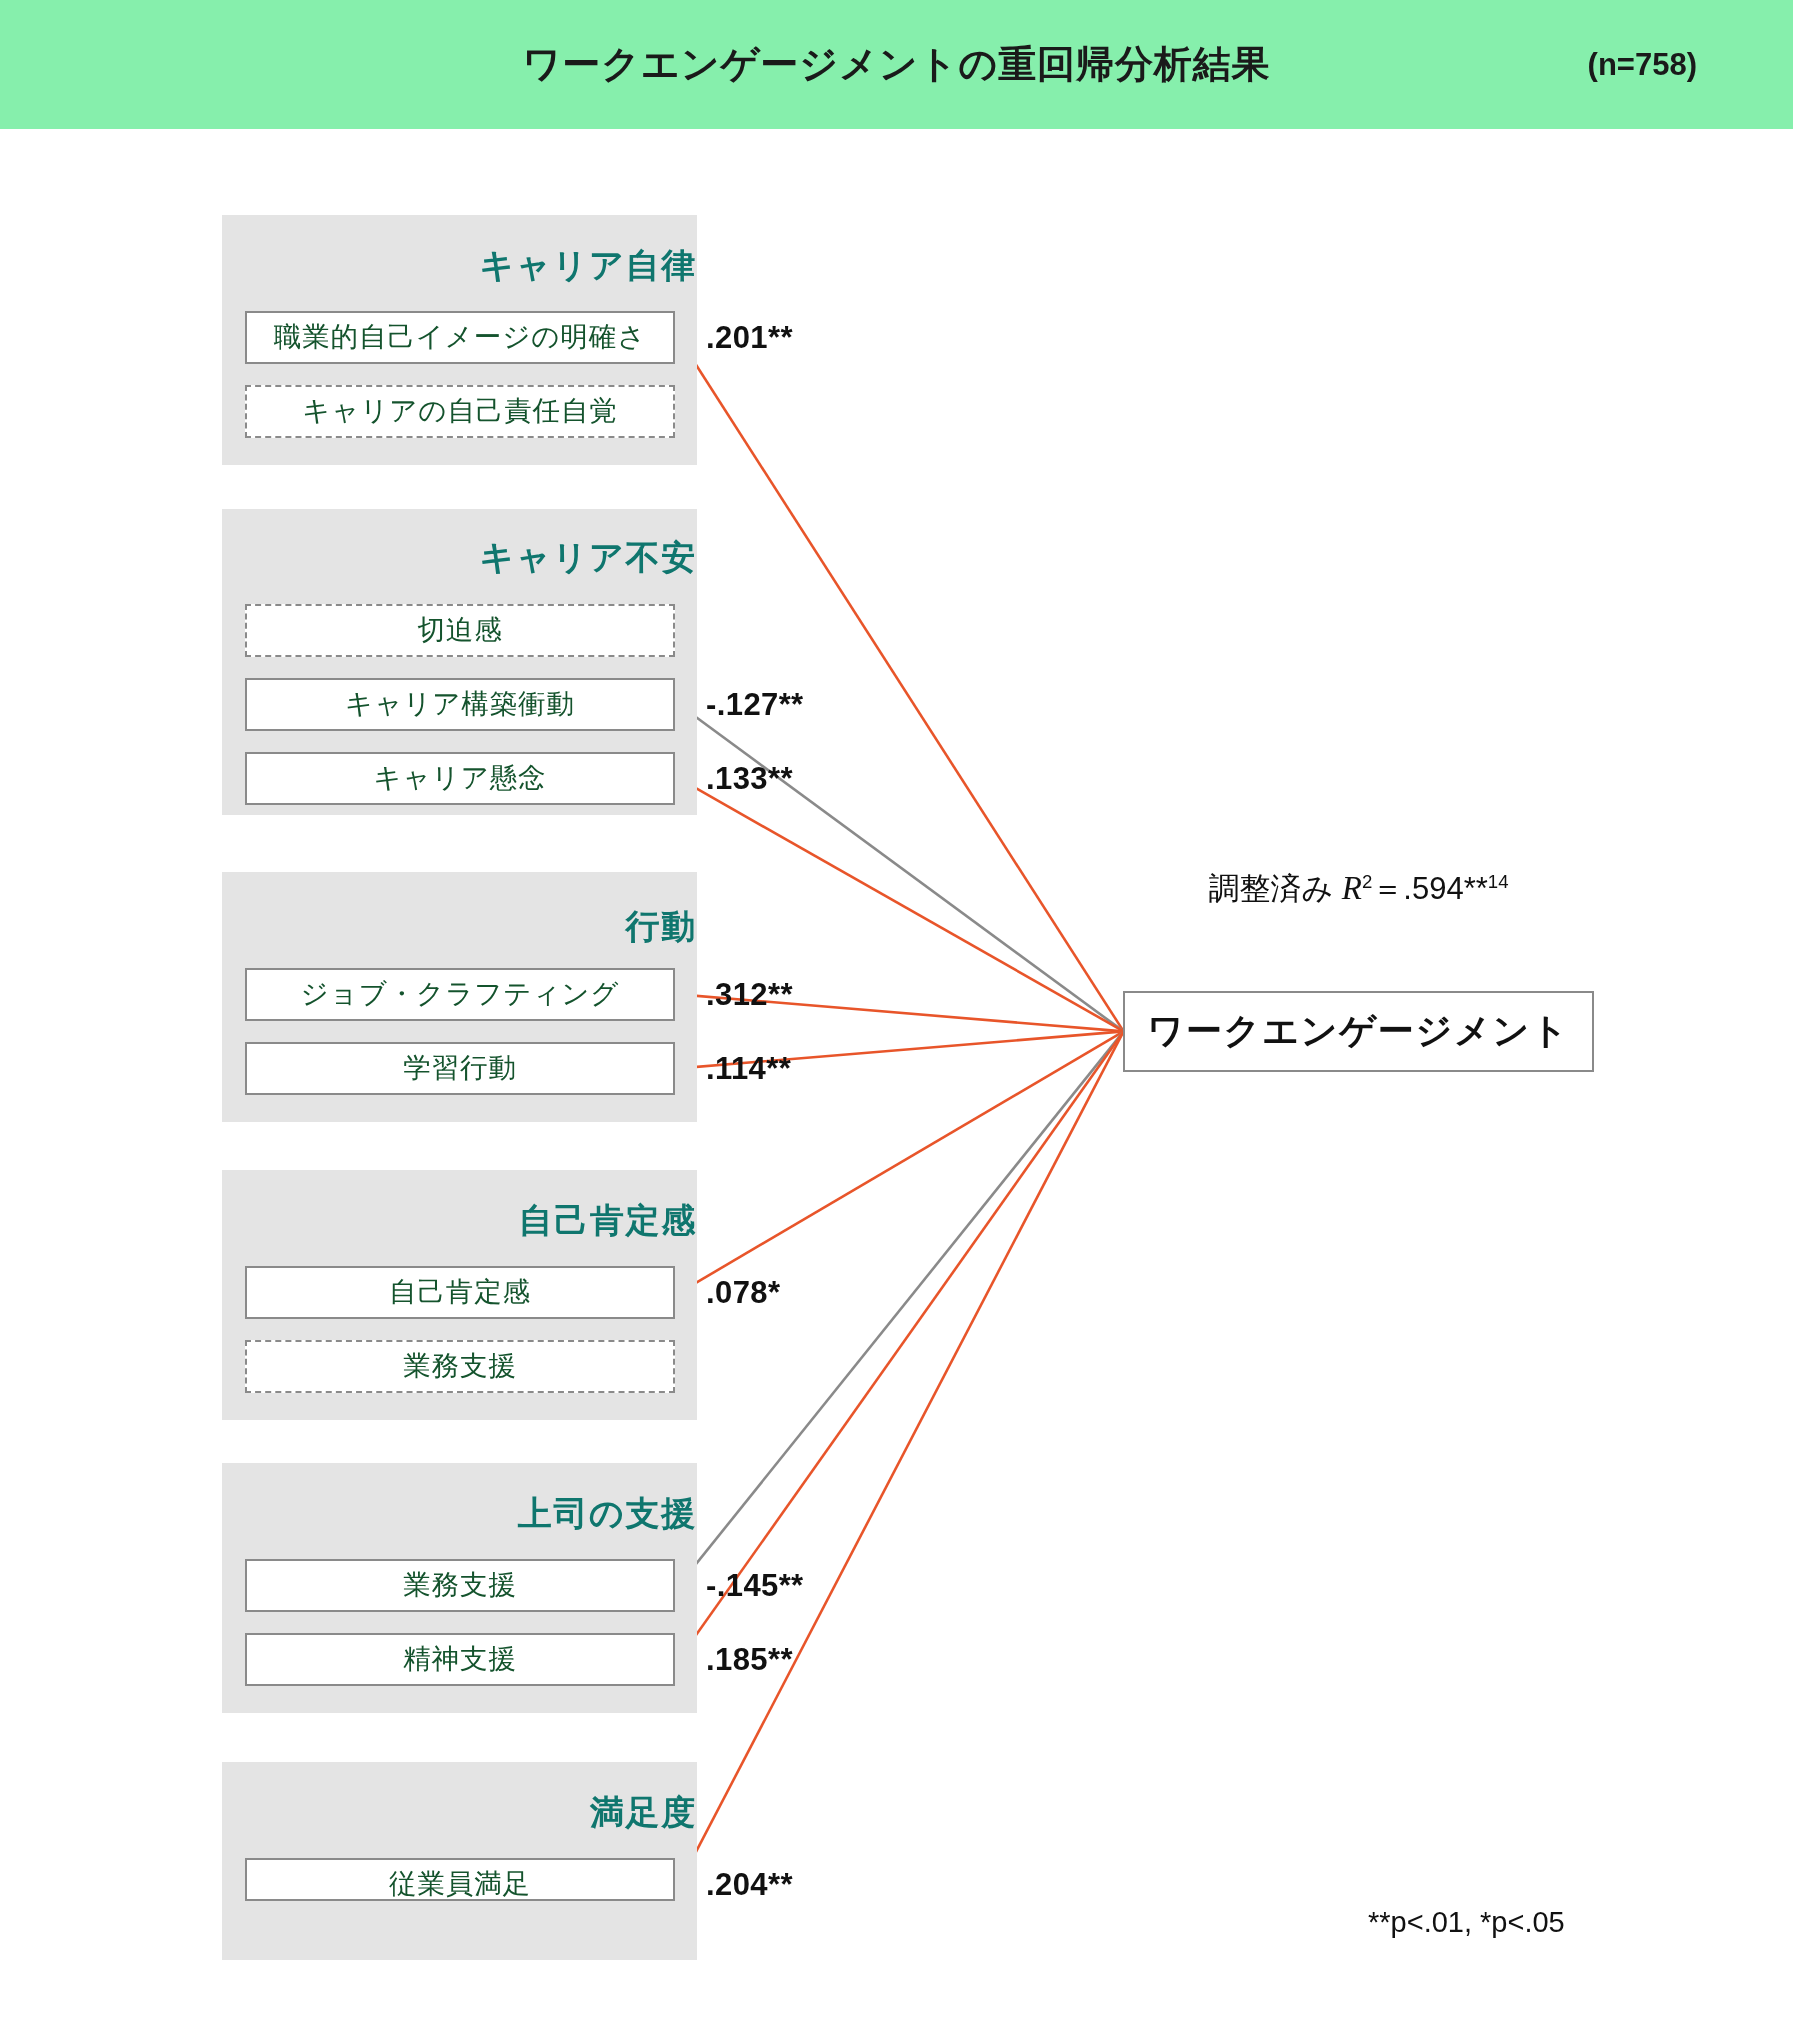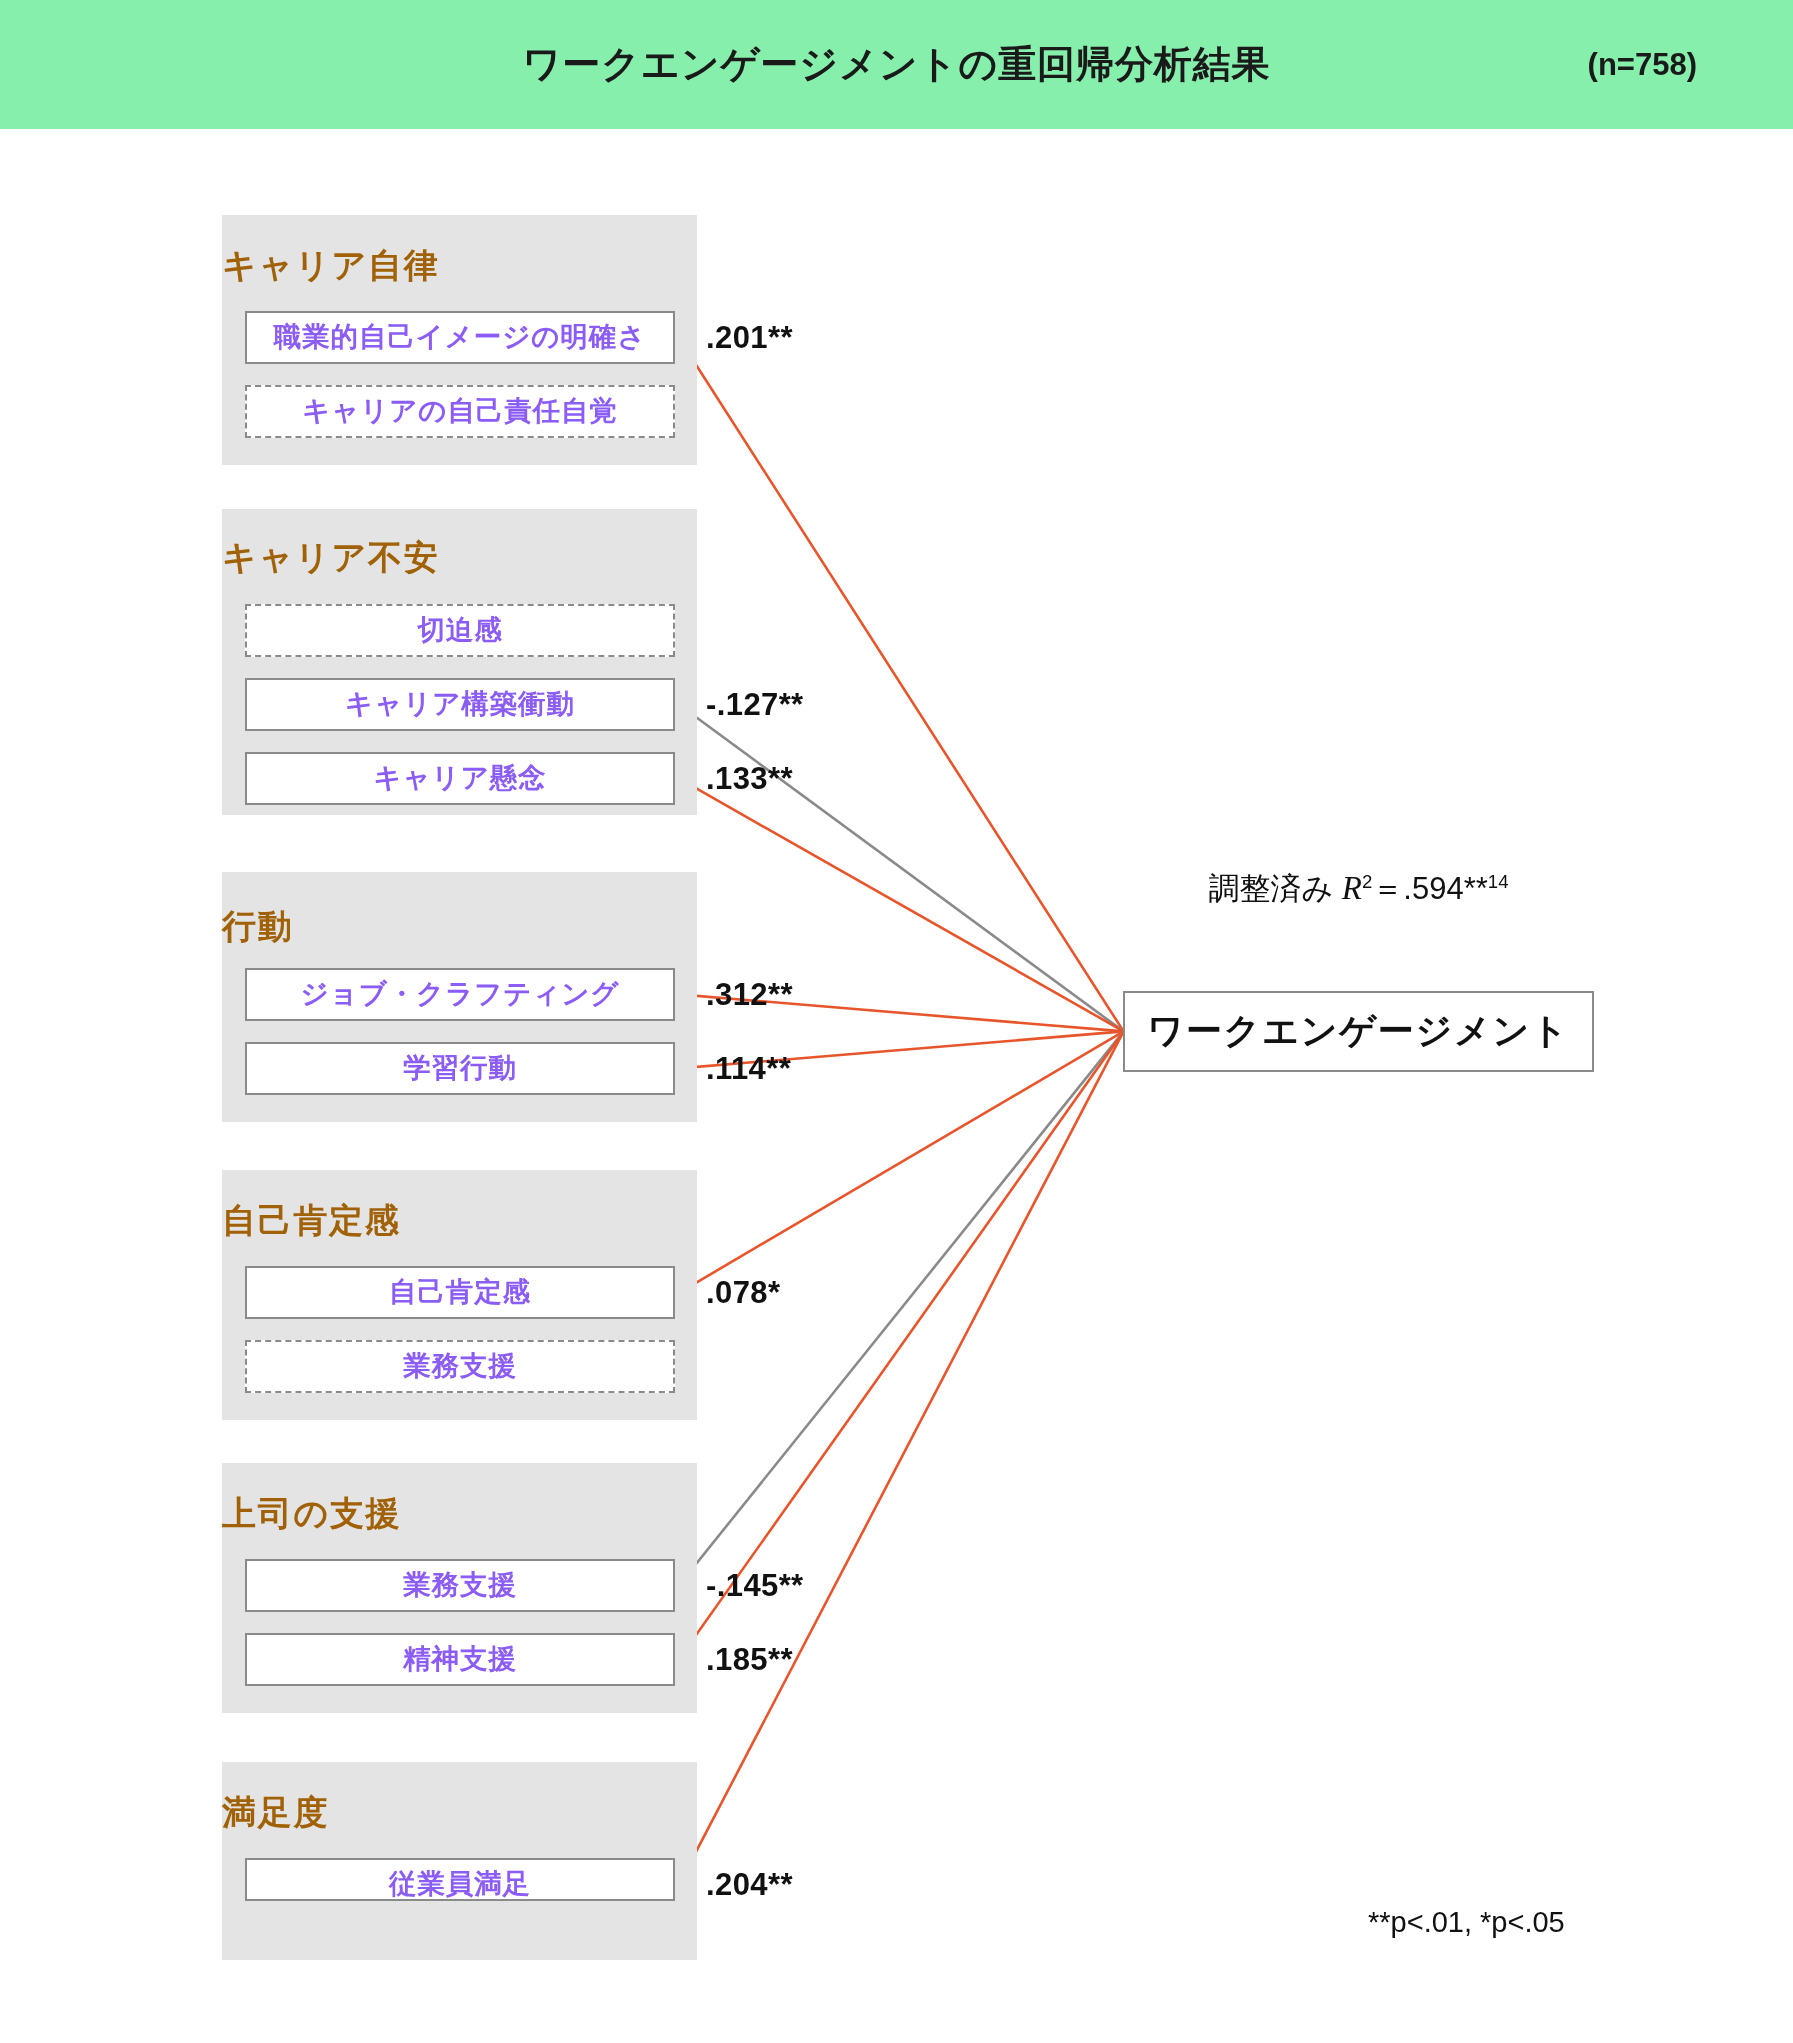--- a/index.html
+++ b/index.html
@@ -58,35 +58,34 @@
   
   .group-panel {
     position: absolute;
     background: #e4e4e4;
     box-sizing: border-box;
   }
   .group-title {
     position: absolute;
     left: 0;
     width: 100%;
-    text-align: left;
+    text-align: right;
     font-size: 34px;
     font-weight: bold;
-    color: #a16207;
+    color: #0f766e;
     letter-spacing: 1.7px;
   }
   .item-box {
     position: absolute;
     background: #ffffff;
     box-sizing: border-box;
     text-align: center;
-    color: #8b5cf6;
+    color: #14532d;
     font-size: 27.5px;
     letter-spacing: 0.9px;
-    font-weight: bold;
   }
   .item-box.solid { border: 2.6px solid #8a8a8a; }
   .item-box.dashed { border: 2.6px dashed #8a8a8a; }
   .item-label {
     display: block;
     width: 100%;
   }
 
   
   .coef {

